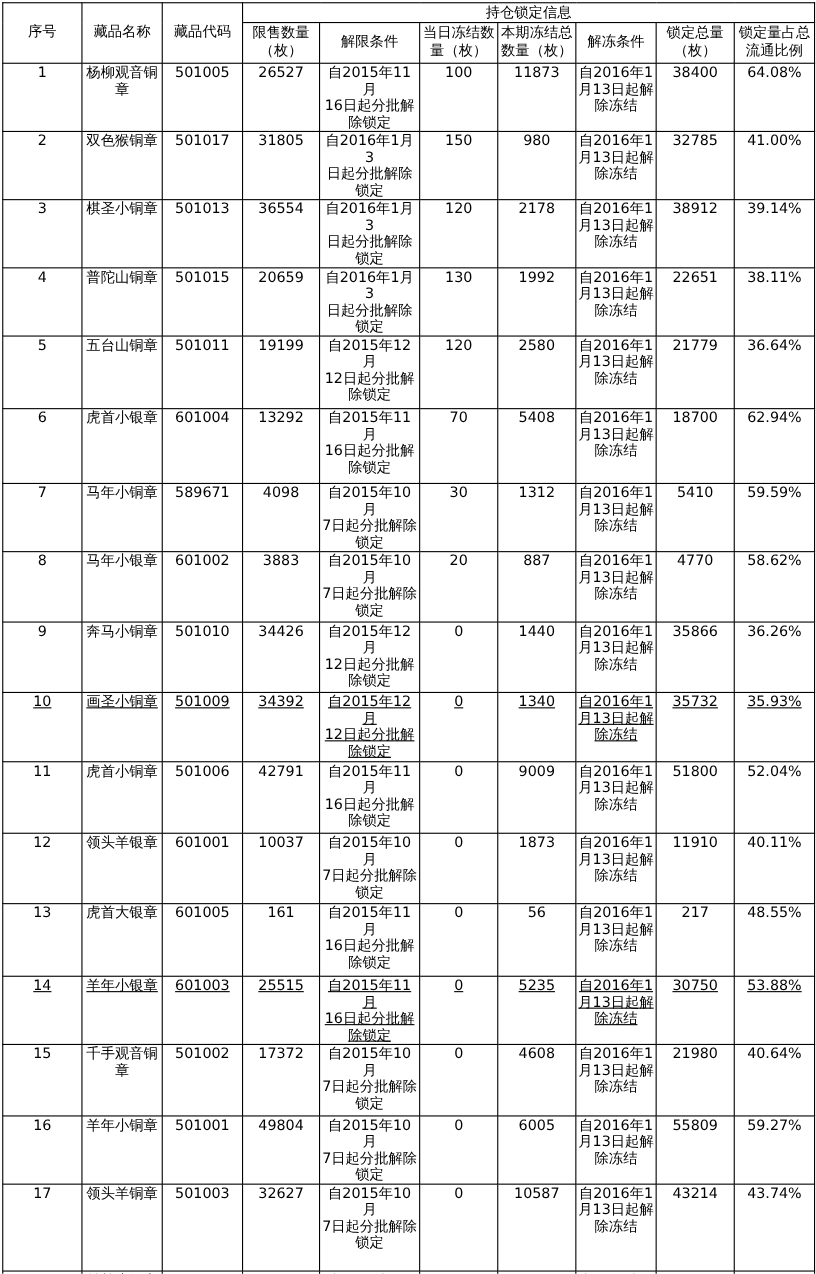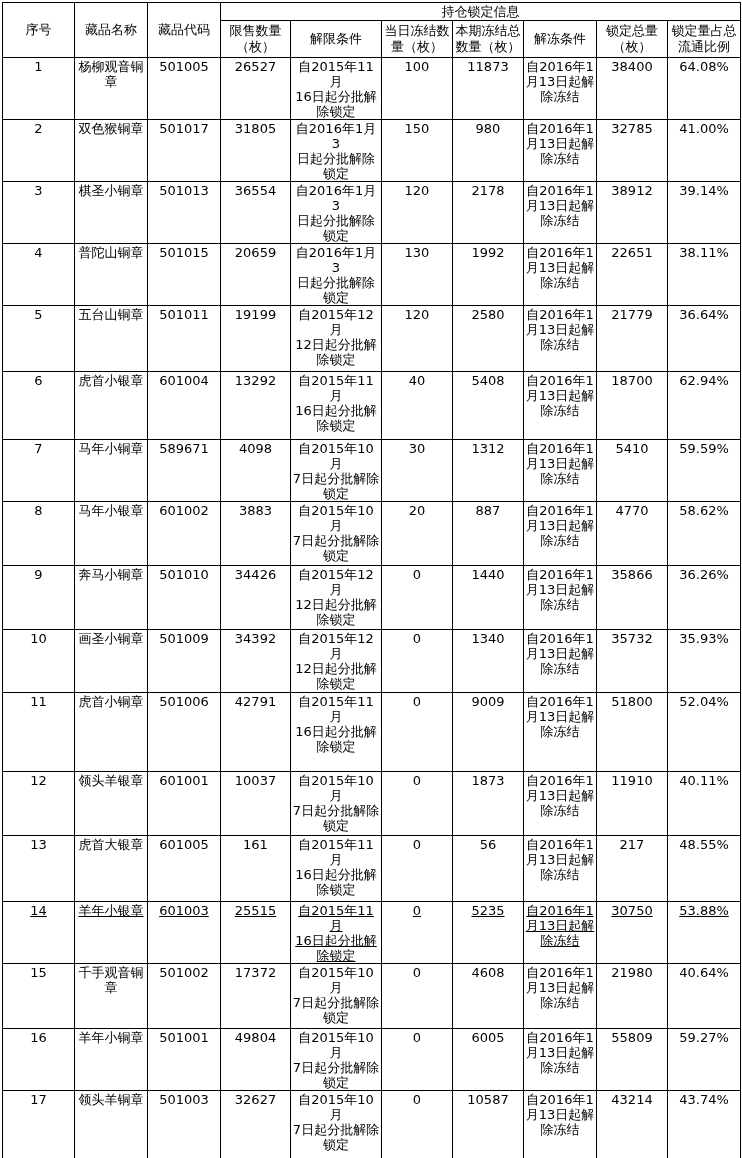--- a/index.html
+++ b/index.html
@@ -14,22 +14,22 @@
   thead tr:nth-child(2){height:37px;}
   tbody tr:nth-child(1){height:55px;}
   tbody tr:nth-child(2){height:46px;}
   tbody tr:nth-child(3){height:48px;}
   tbody tr:nth-child(4){height:47px;}
   tbody tr:nth-child(5){height:66px;}
   tbody tr:nth-child(6){height:68px;}
   tbody tr:nth-child(7){height:62px;}
   tbody tr:nth-child(8){height:64px;}
   tbody tr:nth-child(9){height:64px;}
-  tbody tr:nth-child(10){height:63px;}
-  tbody tr:nth-child(11){height:79px;padding-left:12px;}
+  tbody tr:nth-child(10){height:63px;text-decoration:underline;}
+  tbody tr:nth-child(11){height:65px;padding-left:12px;}
   tbody tr:nth-child(12){height:64px;margin-top:38px;}
   tbody tr:nth-child(13){height:66px;padding-left:24px;}
   tbody tr:nth-child(14){height:61px;text-decoration:underline;}
   tbody tr:nth-child(15){height:65px;padding-left:48px;}
   tbody tr:nth-child(16){height:62px;}
   tbody tr:nth-child(17){height:79px;}
   tbody tr:nth-child(18){height:66px;}
 </style>
 </head>
 <body>
@@ -156,21 +156,21 @@
   </tr>
 
   <tr>
     <td>6</td>
     <td>虎首小银章</td>
     <td>601004</td>
     <td>13292</td>
     <td>自2015年11月
 16日起分批解
 除锁定</td>
-    <td>40</td>
+    <td>70</td>
     <td>5408</td>
     <td>自2016年1
 月13日起解
 除冻结</td>
     <td>18700</td>
     <td>62.94%</td>
   </tr>
 
   <tr>
     <td>7</td>

